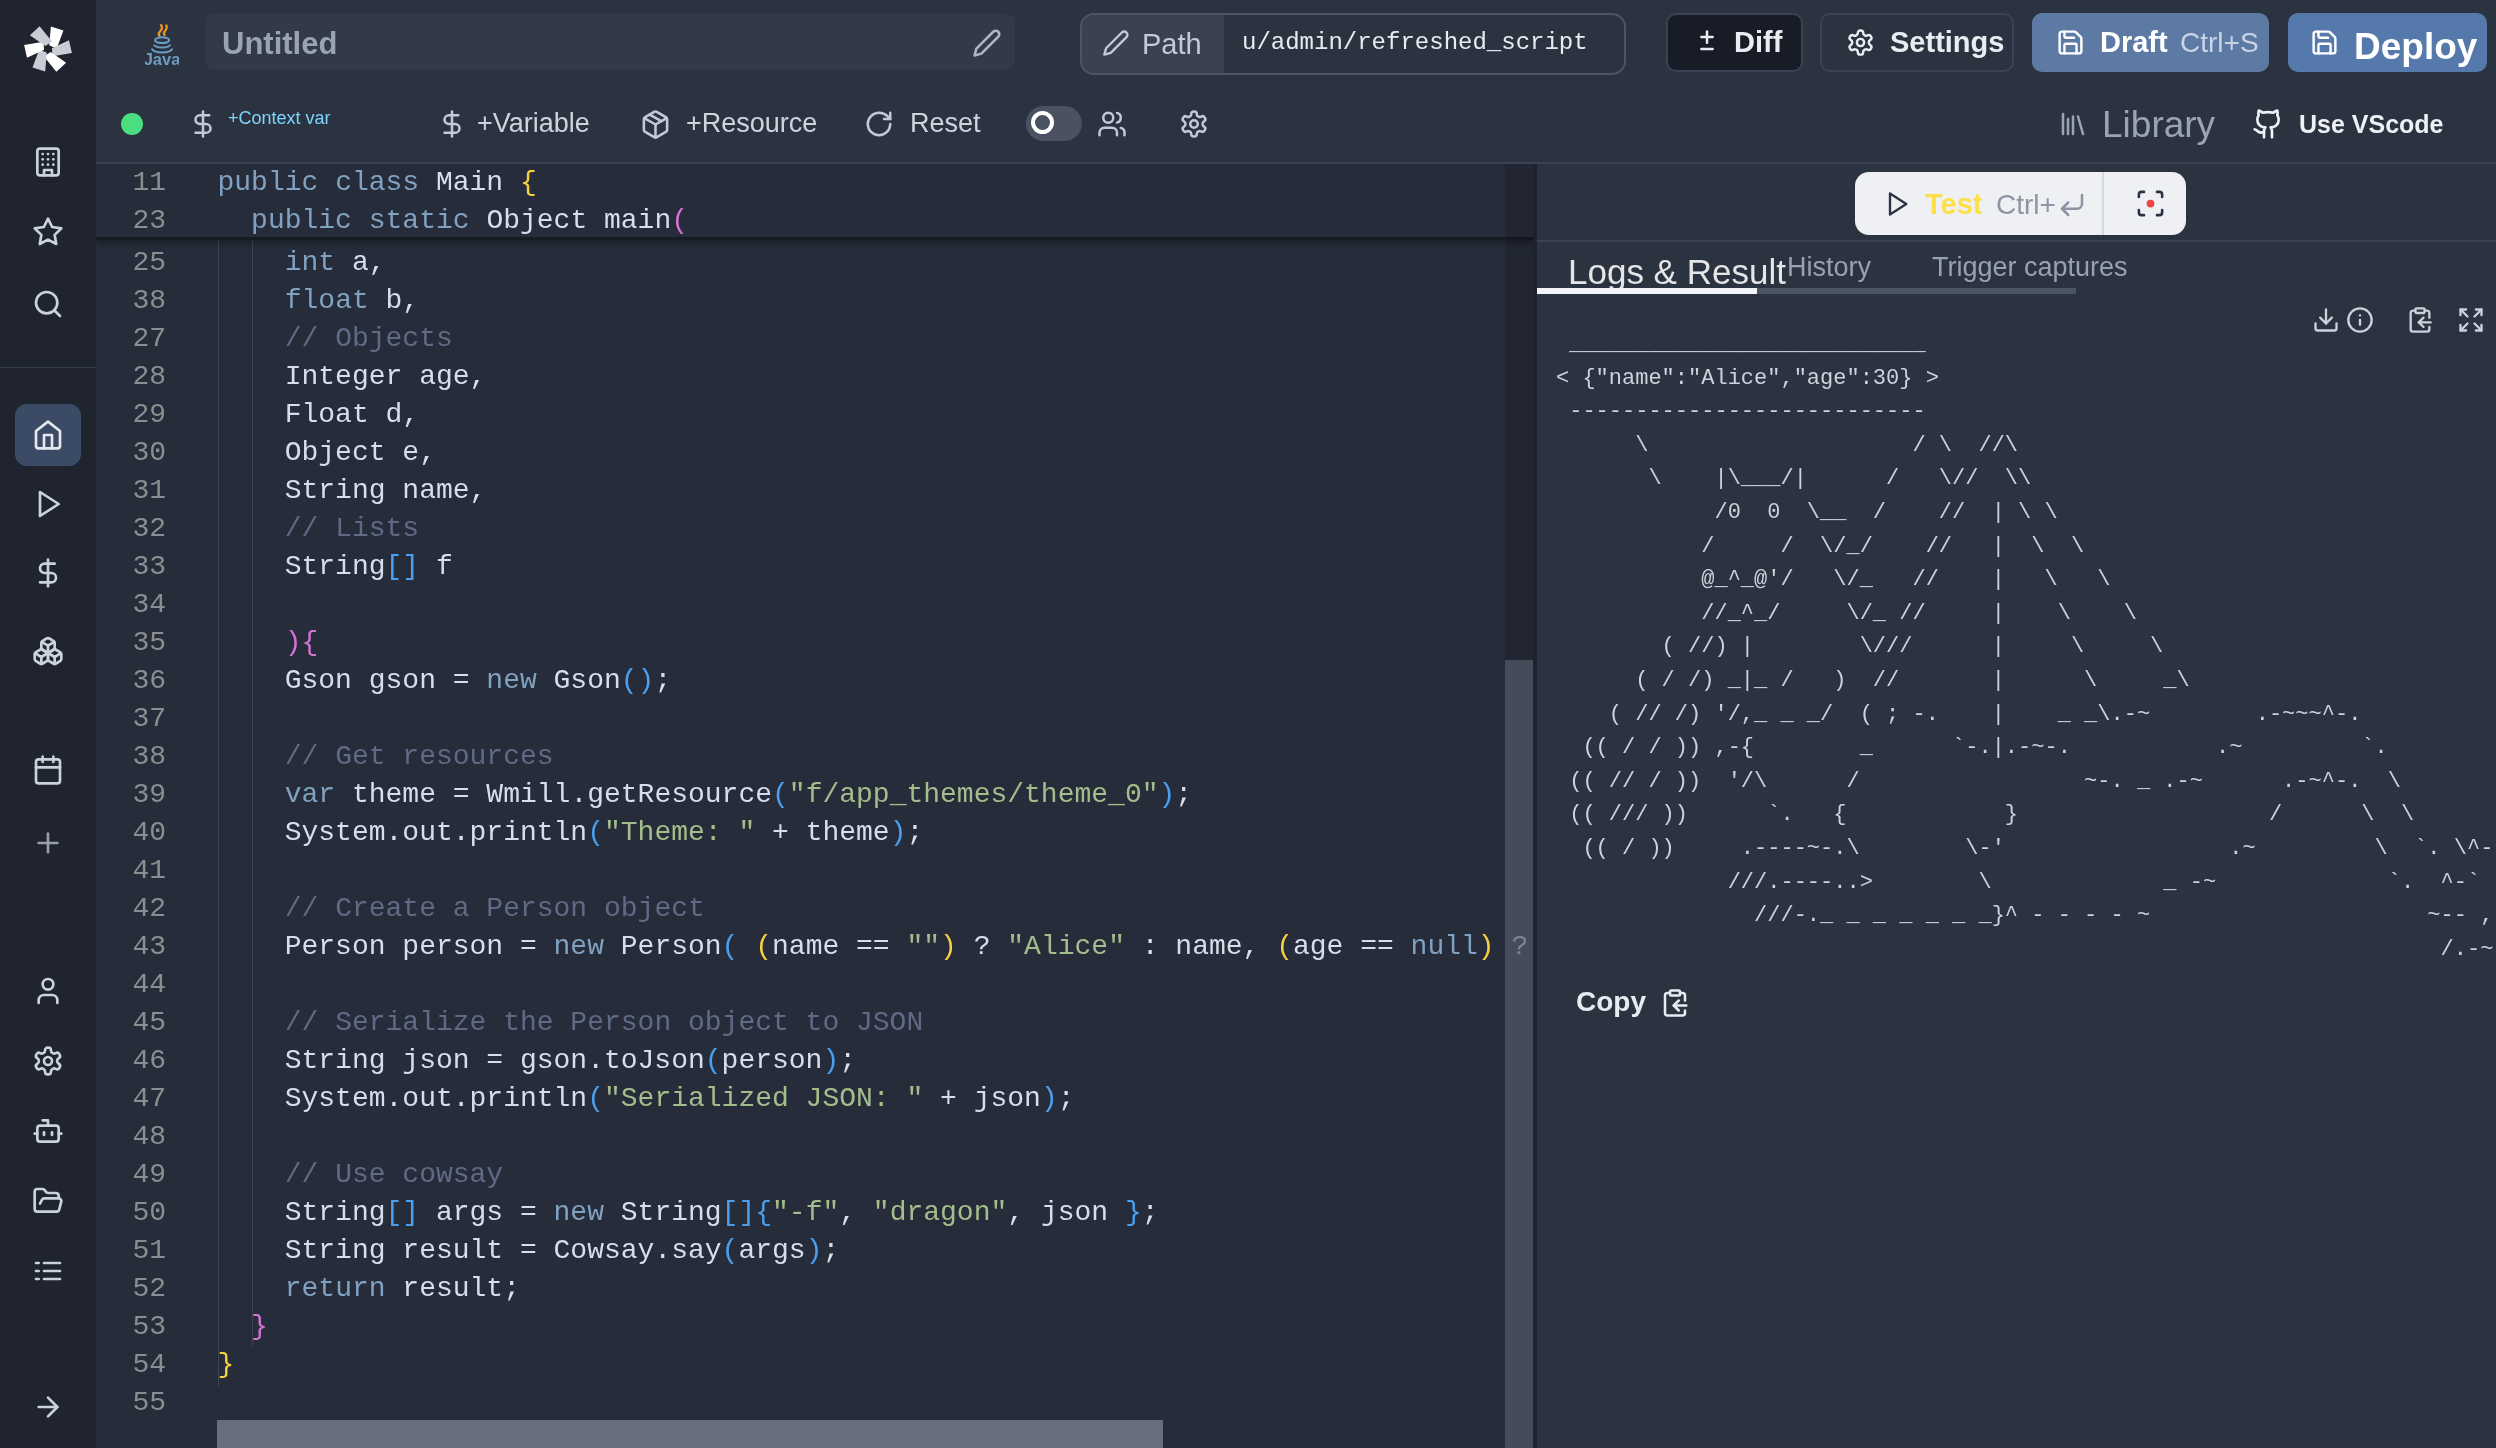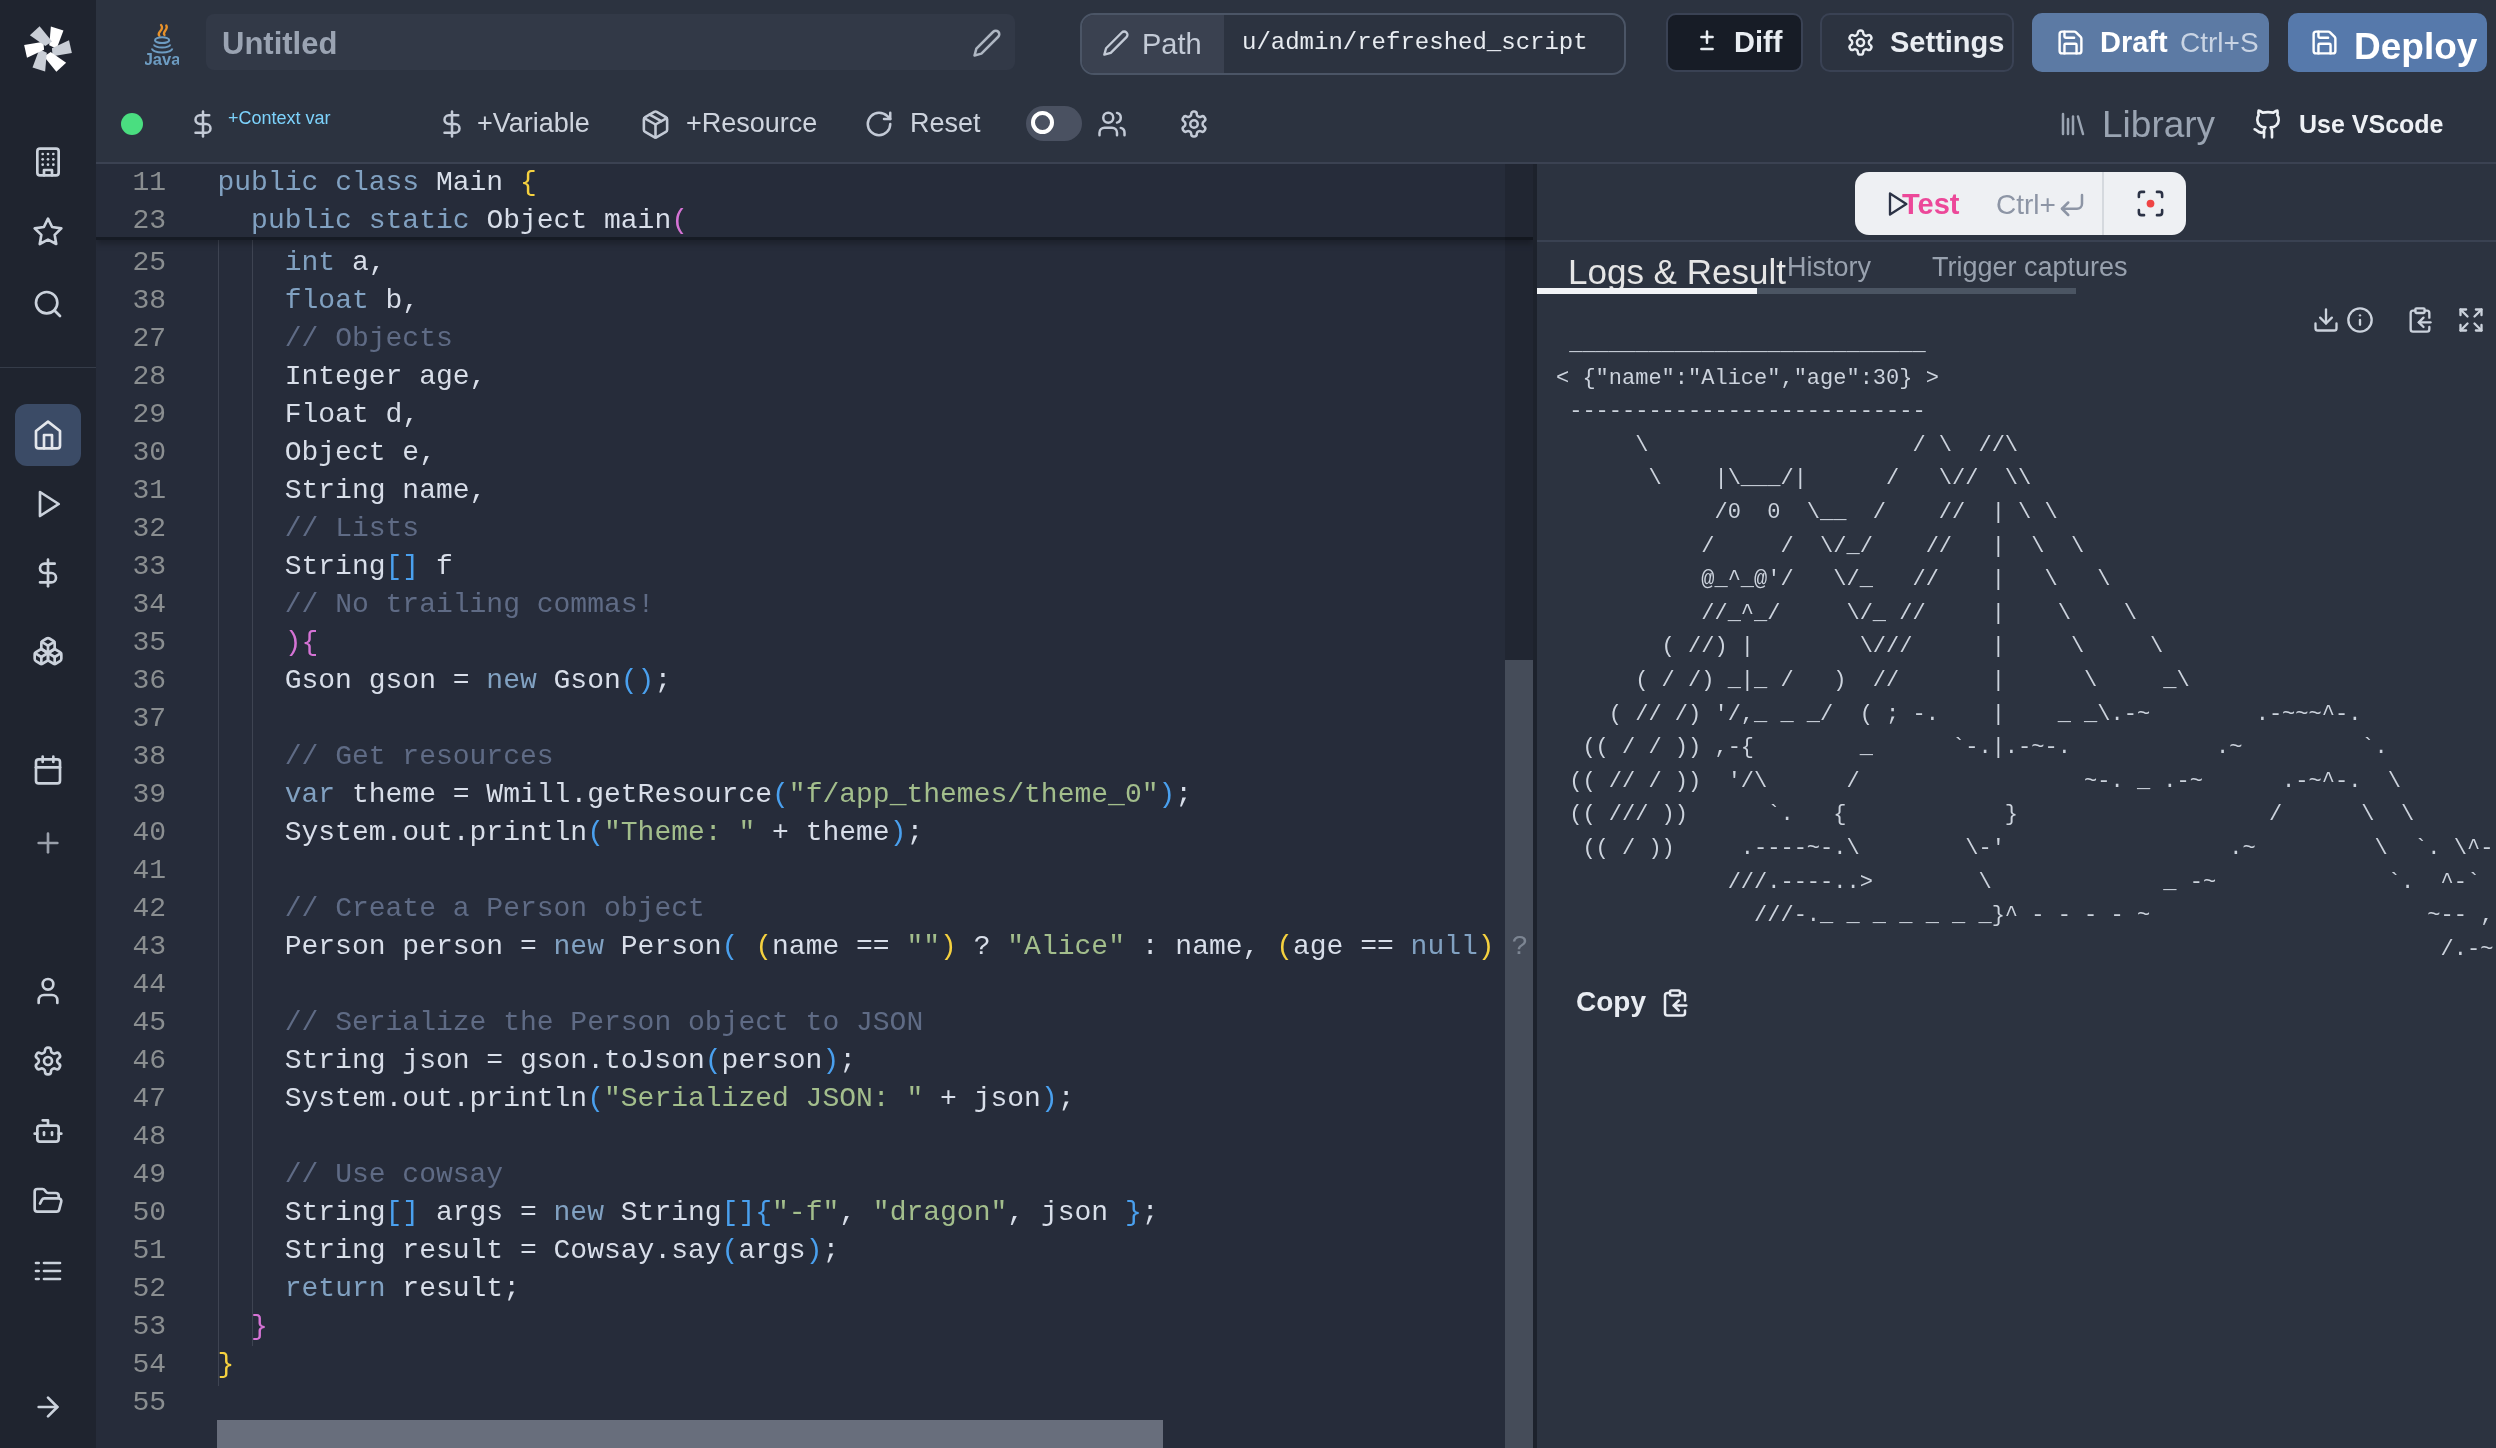--- a/index.html
+++ b/index.html
@@ -218,21 +218,21 @@
 <div class="guide" style="left:155.5px;height:1106px"></div>
 <div class="crow" style="top:80px"><span class="ln">25</span><span class="cd">    <span class="k">int</span> a,</span></div>
 <div class="crow" style="top:118px"><span class="ln">38</span><span class="cd">    <span class="k">float</span> b,</span></div>
 <div class="crow" style="top:156px"><span class="ln">27</span><span class="cd">    <span class="c">// Objects</span></span></div>
 <div class="crow" style="top:194px"><span class="ln">28</span><span class="cd">    Integer age,</span></div>
 <div class="crow" style="top:232px"><span class="ln">29</span><span class="cd">    Float d,</span></div>
 <div class="crow" style="top:270px"><span class="ln">30</span><span class="cd">    Object e,</span></div>
 <div class="crow" style="top:308px"><span class="ln">31</span><span class="cd">    String name,</span></div>
 <div class="crow" style="top:346px"><span class="ln">32</span><span class="cd">    <span class="c">// Lists</span></span></div>
 <div class="crow" style="top:384px"><span class="ln">33</span><span class="cd">    String<span class="b3">[]</span> f</span></div>
-<div class="crow" style="top:422px"><span class="ln">34</span><span class="cd">    <span class="c">// No trailing commas!</span></span></div>
+<div class="crow" style="top:422px"><span class="ln">34</span></div>
 <div class="crow" style="top:460px"><span class="ln">35</span><span class="cd">    <span class="b2">){</span></span></div>
 <div class="crow" style="top:498px"><span class="ln">36</span><span class="cd">    Gson gson = <span class="k">new</span> Gson<span class="b3">()</span>;</span></div>
 <div class="crow" style="top:536px"><span class="ln">37</span><span class="cd"></span></div>
 <div class="crow" style="top:574px"><span class="ln">38</span><span class="cd">    <span class="c">// Get resources</span></span></div>
 <div class="crow" style="top:612px"><span class="ln">39</span><span class="cd">    <span class="k">var</span> theme = Wmill.getResource<span class="b3">(</span><span class="s">"f/app_themes/theme_0"</span><span class="b3">)</span>;</span></div>
 <div class="crow" style="top:650px"><span class="ln">40</span><span class="cd">    System.out.println<span class="b3">(</span><span class="s">"Theme: "</span> + theme<span class="b3">)</span>;</span></div>
 <div class="crow" style="top:688px"><span class="ln">41</span><span class="cd"></span></div>
 <div class="crow" style="top:726px"><span class="ln">42</span><span class="cd">    <span class="c">// Create a Person object</span></span></div>
 <div class="crow" style="top:764px"><span class="ln">43</span><span class="cd">    Person person = <span class="k">new</span> Person<span class="b3">(</span> <span class="b1">(</span>name == <span class="s">""</span><span class="b1">)</span> ? <span class="s">"Alice"</span> : name, <span class="b1">(</span>age == <span class="k">null</span><span class="b1">)</span> <span class="gh">?</span></span></div>
 <div class="crow" style="top:802px"><span class="ln">44</span><span class="cd"></span></div>
@@ -255,21 +255,21 @@
 <div class="abs" style="left:1409px;top:496px;width:28px;height:788px;background:rgba(130,139,152,0.38)"></div>
 <div class="abs" style="left:121px;top:1256px;width:946px;height:28px;background:rgba(158,165,178,0.55)"></div>
 </div>
 <div id="divider"></div>
 <div id="rpanel">
 <div class="abs" style="left:0;top:0;width:959px;height:78px;border-bottom:2px solid #3a4252"></div>
 <div class="abs" style="left:318px;top:8px;width:331px;height:63px;background:#eef0f3;border-radius:14px"></div>
 <div style="position:absolute;left:346px;top:26px;width:28px;height:28px"><svg width="28" height="28" viewBox="0 0 24 24" fill="none" stroke="#2b3245" stroke-width="2" stroke-linecap="round" stroke-linejoin="round">
         <polygon points="6 3 20 12 6 21 6 3"></polygon>
       </svg></div>
-<div class="abs" style="left:365px;top:24px;font-size:29px;font-weight:bold;color:#ec4899">Test</div>
+<div class="abs" style="left:388px;top:24px;font-size:29px;font-weight:bold;color:#fde047">Test</div>
 <div class="abs" style="left:459px;top:25px;font-size:28px;color:#8d95a5">Ctrl+</div>
 <div style="position:absolute;left:520px;top:26px;width:30px;height:30px"><svg width="30" height="30" viewBox="0 0 24 24" fill="none" stroke="#8d95a5" stroke-width="2" stroke-linecap="round" stroke-linejoin="round">
         <polyline points="9 10 4 15 9 20"></polyline>
         <path d="M20 4v7a4 4 0 0 1-4 4H4"></path>
       </svg></div>
 <div class="abs" style="left:565px;top:8px;width:2px;height:63px;background:#d5d9de"></div>
 <div style="position:absolute;left:598px;top:24px;width:31px;height:31px"><svg width="31" height="31" viewBox="0 0 24 24" fill="none" stroke="#2b3245" stroke-width="2" stroke-linecap="round" stroke-linejoin="round">
         <path d="M3 7V5a2 2 0 0 1 2-2h2"></path>
         <path d="M17 3h2a2 2 0 0 1 2 2v2"></path>
         <path d="M21 17v2a2 2 0 0 1-2 2h-2"></path>

